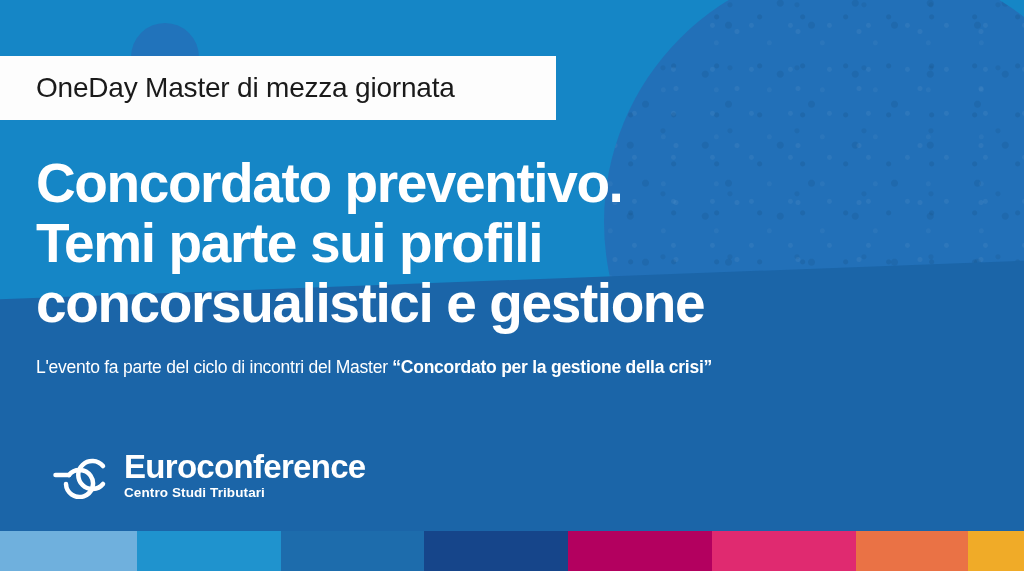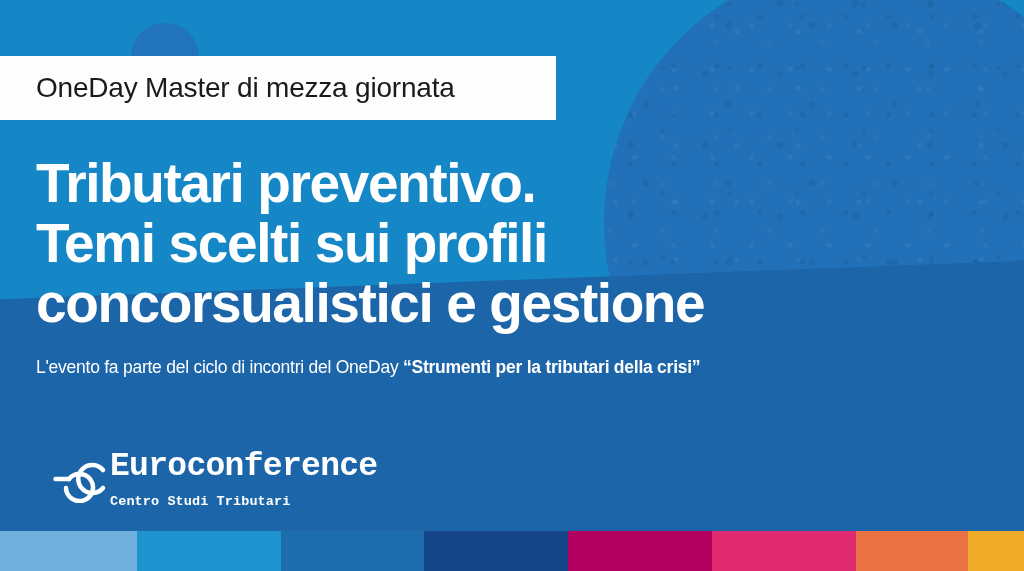--- a/index.html
+++ b/index.html
@@ -88,30 +88,30 @@
     font-size:17.5px;
     font-weight:400;
     letter-spacing:-.25px;
     white-space:nowrap;
   }
   #subtitle .bold{font-weight:700;}
 
   
   #logo{
     position:absolute;left:40px;top:450px;
-    display:flex;align-items:center;font-family:Liberation Mono, monospace;
+    display:flex;align-items:center;gap:14px;
   }
   #logo-mark{width:70px;height:48px;display:block;flex:0 0 auto;}
   #logo-words{display:flex;flex-direction:column;line-height:1;}
   #logo-name{
     color:#fff;font-size:33px;font-weight:700;letter-spacing:-.7px;
   }
   #logo-tagline{
     color:#fff;font-size:13.5px;font-weight:700;letter-spacing:.1px;
-    margin-top:12px;
+    margin-top:3px;
   }
 
   
   #color-bar{
     position:absolute;left:0;bottom:0;width:1024px;height:40px;
     display:flex;
   }
   #color-bar .swatch{height:100%;}
 </style>
 </head>
@@ -124,27 +124,27 @@
     <div class="circle" id="circle-top"></div>
     <div class="circle" id="circle-mid"></div>
     <div id="diagonal-band"></div>
   </div>
 
   <div id="eyebrow-box">
     <span id="eyebrow-text">OneDay Master di mezza giornata</span>
   </div>
 
   <h1 id="headline">
-    <span class="hl">Tributari preventivo.</span>
-    <span class="hl">Temi scelti sui profili</span>
+    <span class="hl">Concordato preventivo.</span>
+    <span class="hl">Temi parte sui profili</span>
     <span class="hl">concorsualistici e gestione</span>
   </h1>
 
   <p id="subtitle">
-    <span>L'evento fa parte del ciclo di incontri del OneDay </span><span class="bold">“Strumenti per la tributari della crisi”</span>
+    <span>L'evento fa parte del ciclo di incontri del Master </span><span class="bold">“Concordato per la gestione della crisi”</span>
   </p>
 
   <div id="logo">
     <svg id="logo-mark" viewBox="0 0 140 96" aria-hidden="true">
 
       <path d="M58 48 A27 27 0 1 1 52 66" fill="none" stroke="#ffffff" stroke-width="9" stroke-linecap="round"></path>
       <line x1="31" y1="48" x2="58" y2="48" stroke="#ffffff" stroke-width="9" stroke-linecap="round"></line>
 
       <path d="M126 30 A28 28 0 1 0 126 66" fill="none" stroke="#ffffff" stroke-width="9" stroke-linecap="round"></path>
     </svg>

